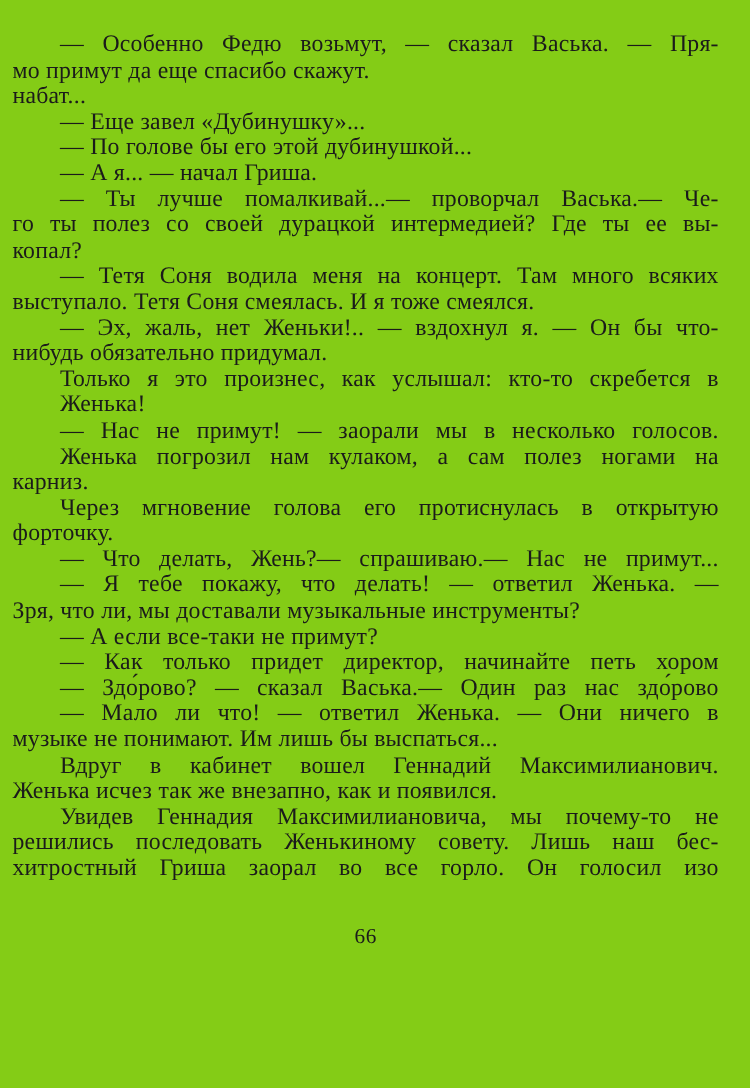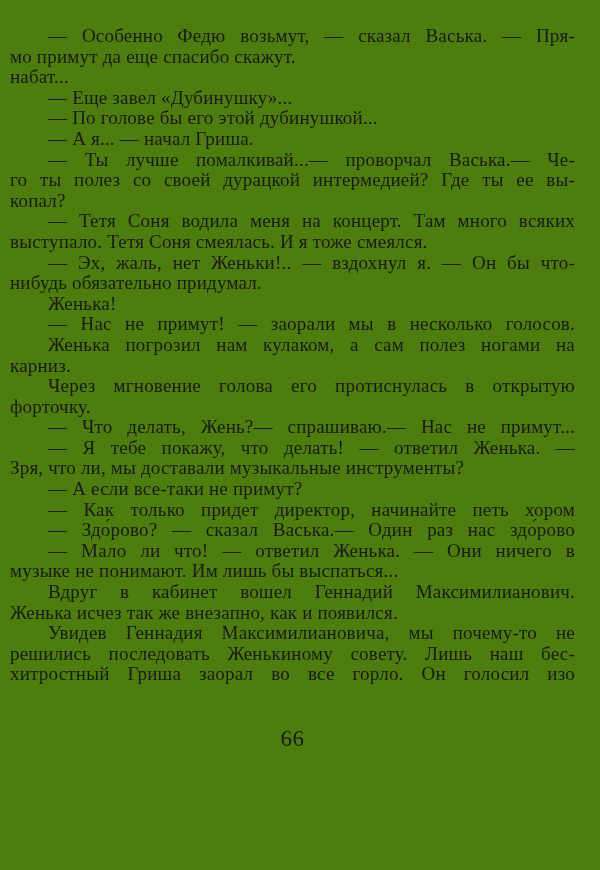--- a/index.html
+++ b/index.html
@@ -30,47 +30,48 @@
     text-rendering: optimizeLegibility;
   }
   .line.i {
     text-indent: 38px;
   }
   .line.j {
     text-align: justify;
     text-align-last: justify;
   }
   .page-number {
-    margin-top: 44px;
+    margin-top: 33px;
     width: 565px;
     text-align: center;
-    font-size: 23px;
+    font-size: 17px;
     line-height: 20px;
     letter-spacing: 0.5px;
     color: #1b1b1b;
   }
 </style>
 </head>
 <body>
 
-<div class="page" style="background: #4d7c0f; color: rgb(27, 27, 27);">
+<div class="page" style="background: #84cc16; color: rgb(27, 27, 27);">
   <div class="text-block" id="text-block">
       <div class="line i j">— Особенно Федю возьмут, — сказал Васька. — Пря-</div>
       <div class="line">мо примут да еще спасибо скажут.</div>
       <div class="line">набат...</div>
       <div class="line i">— Еще завел «Дубинушку»...</div>
       <div class="line i">— По голове бы его этой дубинушкой...</div>
       <div class="line i">— А я... — начал Гриша.</div>
       <div class="line i j">— Ты лучше помалкивай...— проворчал Васька.— Че-</div>
       <div class="line j">го ты полез со своей дурацкой интермедией? Где ты ее вы-</div>
       <div class="line">копал?</div>
       <div class="line i j">— Тетя Соня водила меня на концерт. Там много всяких</div>
       <div class="line">выступало. Тетя Соня смеялась. И я тоже смеялся.</div>
       <div class="line i j">— Эх, жаль, нет Женьки!.. — вздохнул я. — Он бы что-</div>
       <div class="line">нибудь обязательно придумал.</div>
+      <div class="line i j">Только я это произнес, как услышал: кто-то скребется в</div>
       <div class="line i">Женька!</div>
       <div class="line i j">— Нас не примут! — заорали мы в несколько голосов.</div>
       <div class="line i j">Женька погрозил нам кулаком, а сам полез ногами на</div>
       <div class="line">карниз.</div>
       <div class="line i j">Через мгновение голова его протиснулась в открытую</div>
       <div class="line">форточку.</div>
       <div class="line i j">— Что делать, Жень?— спрашиваю.— Нас не примут...</div>
       <div class="line i j">— Я тебе покажу, что делать! — ответил Женька. —</div>
       <div class="line">Зря, что ли, мы доставали музыкальные инструменты?</div>
       <div class="line i">— А если все-таки не примут?</div>

